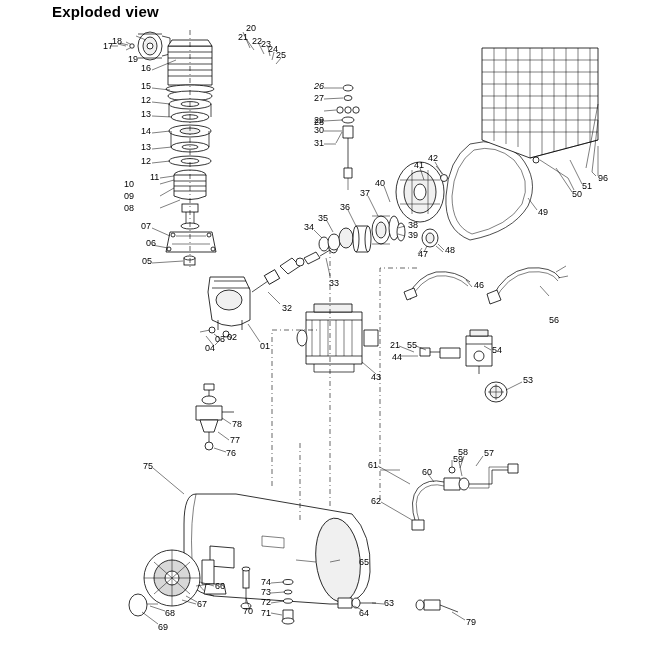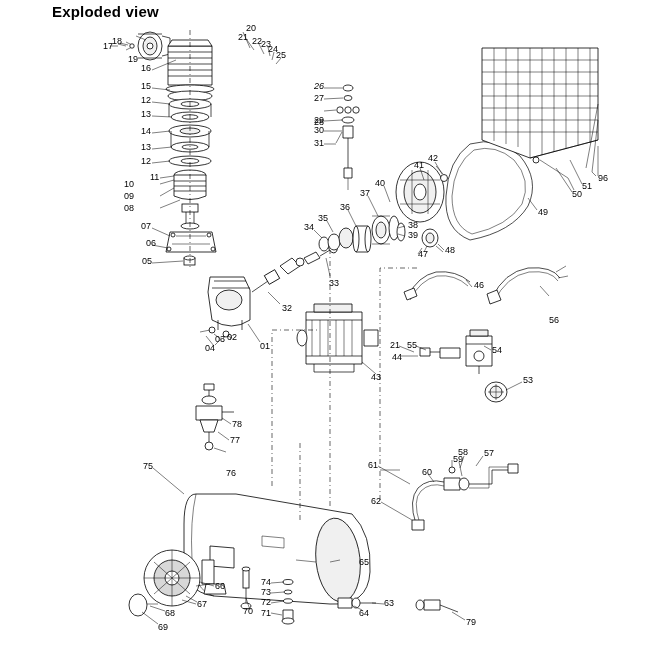--- a/index.html
+++ b/index.html
@@ -440,21 +440,21 @@
   <div class="callout" style="left:205px; top:344px;">04</div>
   <div class="callout" style="left:260px; top:342px;">01</div>
   <div class="callout" style="left:390px; top:341px;">21</div>
   <div class="callout" style="left:407px; top:341px;">55</div>
   <div class="callout" style="left:392px; top:353px;">44</div>
   <div class="callout" style="left:371px; top:373px;">43</div>
   <div class="callout" style="left:492px; top:346px;">54</div>
   <div class="callout" style="left:523px; top:376px;">53</div>
   <div class="callout" style="left:232px; top:420px;">78</div>
   <div class="callout" style="left:230px; top:436px;">77</div>
-  <div class="callout" style="left:226px; top:449px;margin-top:20px;">76</div>
+  <div class="callout" style="left:226px; top:449px;">76</div>
   <div class="callout" style="left:143px; top:462px;">75</div>
   <div class="callout" style="left:368px; top:461px;">61</div>
   <div class="callout" style="left:422px; top:468px;">60</div>
   <div class="callout" style="left:453px; top:455px;">59</div>
   <div class="callout" style="left:484px; top:449px;">57</div>
   <div class="callout" style="left:458px; top:448px;">58</div>
   <div class="callout" style="left:371px; top:497px;">62</div>
   <div class="callout" style="left:215px; top:582px;">66</div>
   <div class="callout" style="left:197px; top:600px;">67</div>
   <div class="callout" style="left:165px; top:609px;">68</div>

